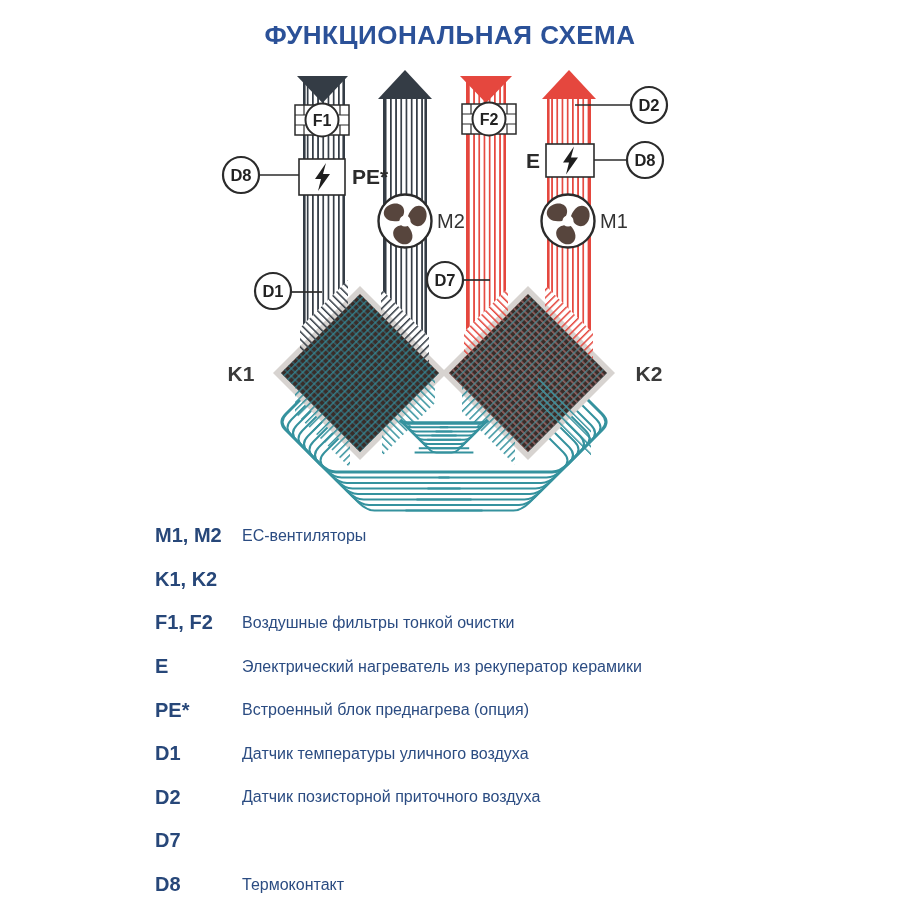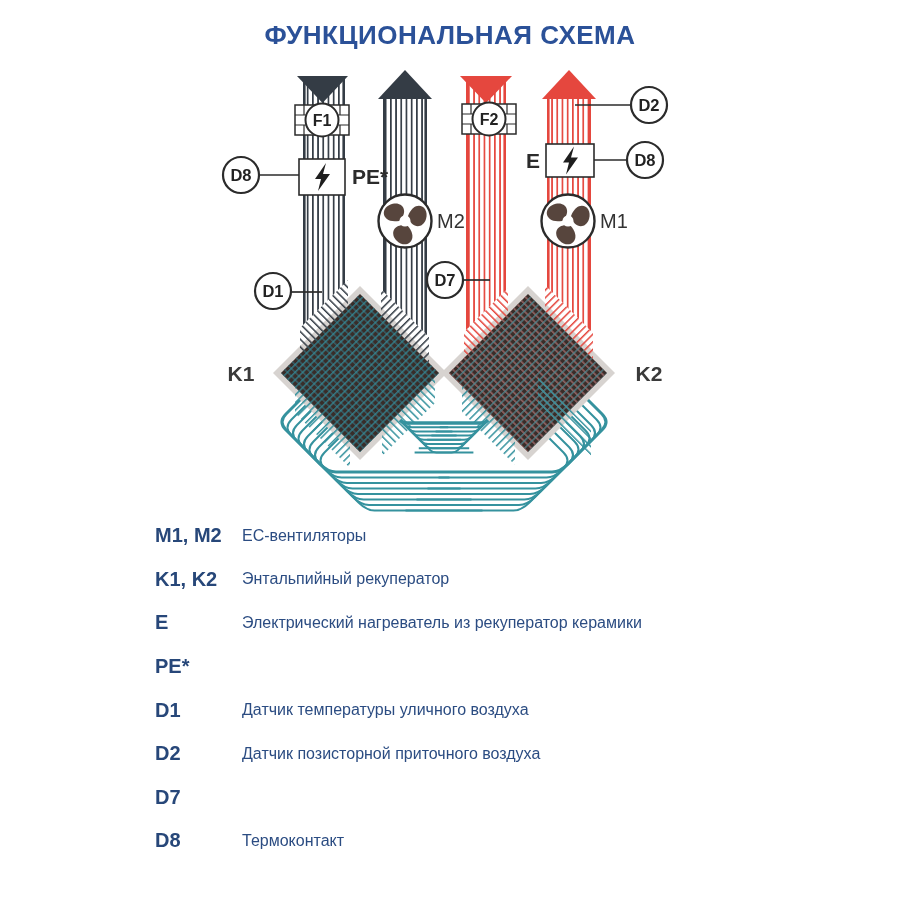--- a/index.html
+++ b/index.html
@@ -279,28 +279,32 @@
   </svg>
   </div>
 
   <div class="legend">
     <div class="legend-row">
       <span class="legend-key">M1, M2</span>
       <span class="legend-desc">EC-вентиляторы</span>
     </div>
     <div class="legend-row">
       <span class="legend-key">K1, K2</span>
-      <span class="legend-desc">Энтальпийный рекуператор</span>
+    </div>
+    <div class="legend-row">
+      <span class="legend-key">F1, F2</span>
+      <span class="legend-desc">Воздушные фильтры тонкой очистки</span>
     </div>
     <div class="legend-row">
       <span class="legend-key">E</span>
       <span class="legend-desc">Электрический нагреватель из рекуператор керамики</span>
     </div>
     <div class="legend-row">
       <span class="legend-key">PE*</span>
+      <span class="legend-desc">Встроенный блок преднагрева (опция)</span>
     </div>
     <div class="legend-row">
       <span class="legend-key">D1</span>
       <span class="legend-desc">Датчик температуры уличного воздуха</span>
     </div>
     <div class="legend-row">
       <span class="legend-key">D2</span>
       <span class="legend-desc">Датчик позисторной приточного воздуха</span>
     </div>
     <div class="legend-row">

